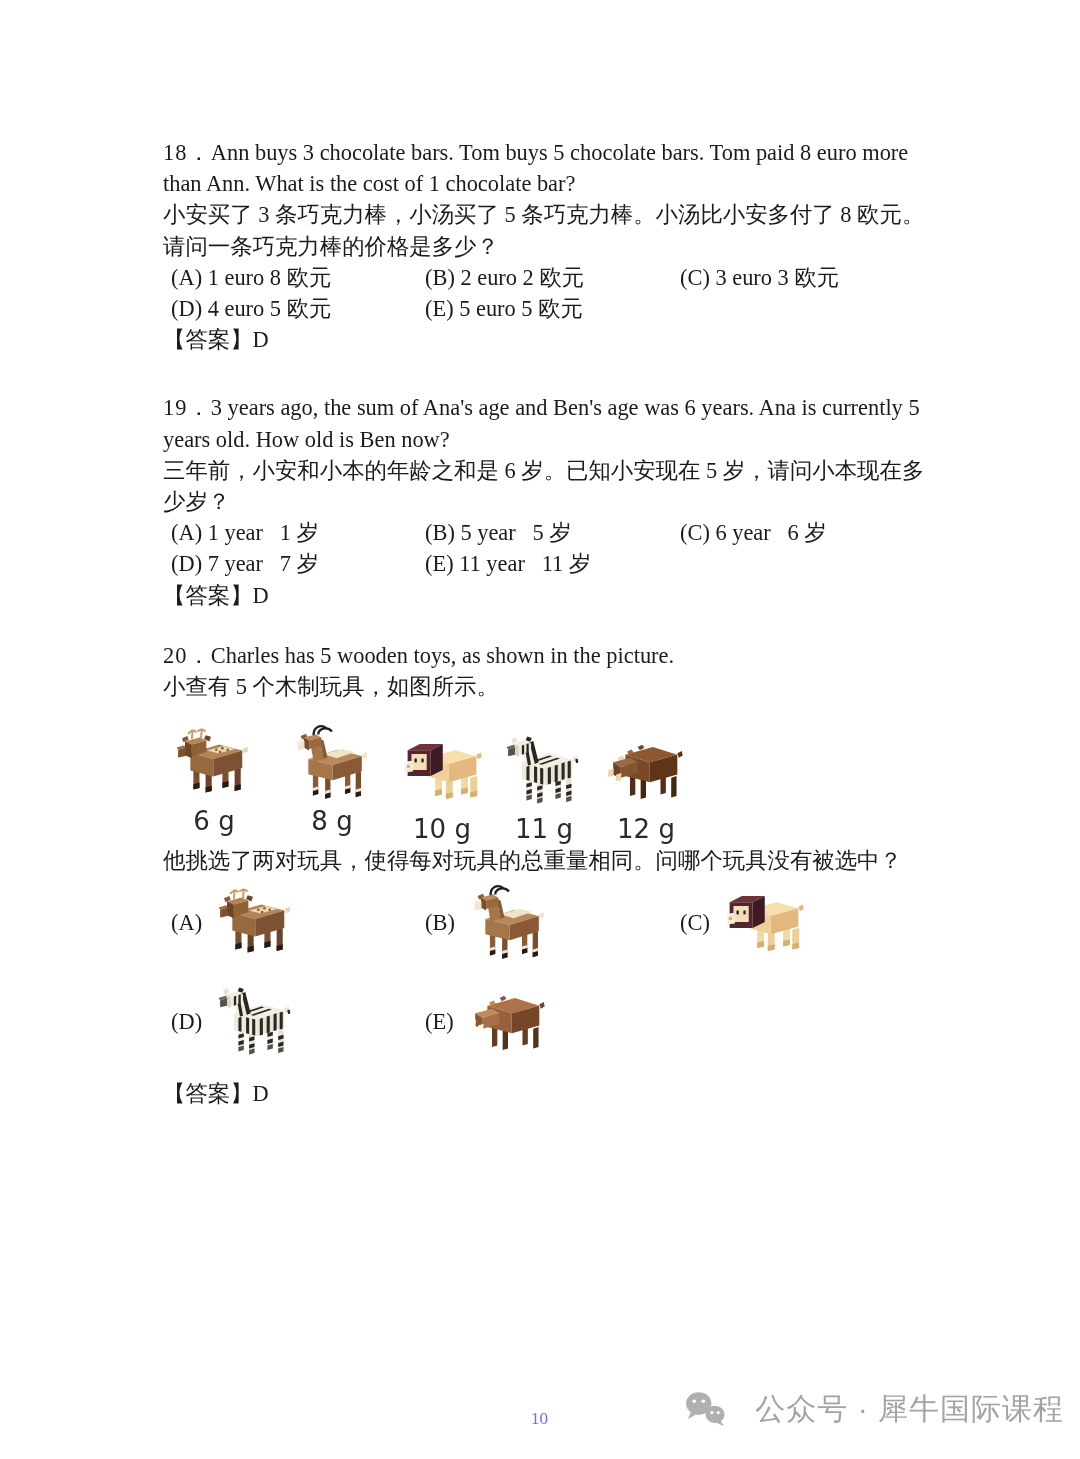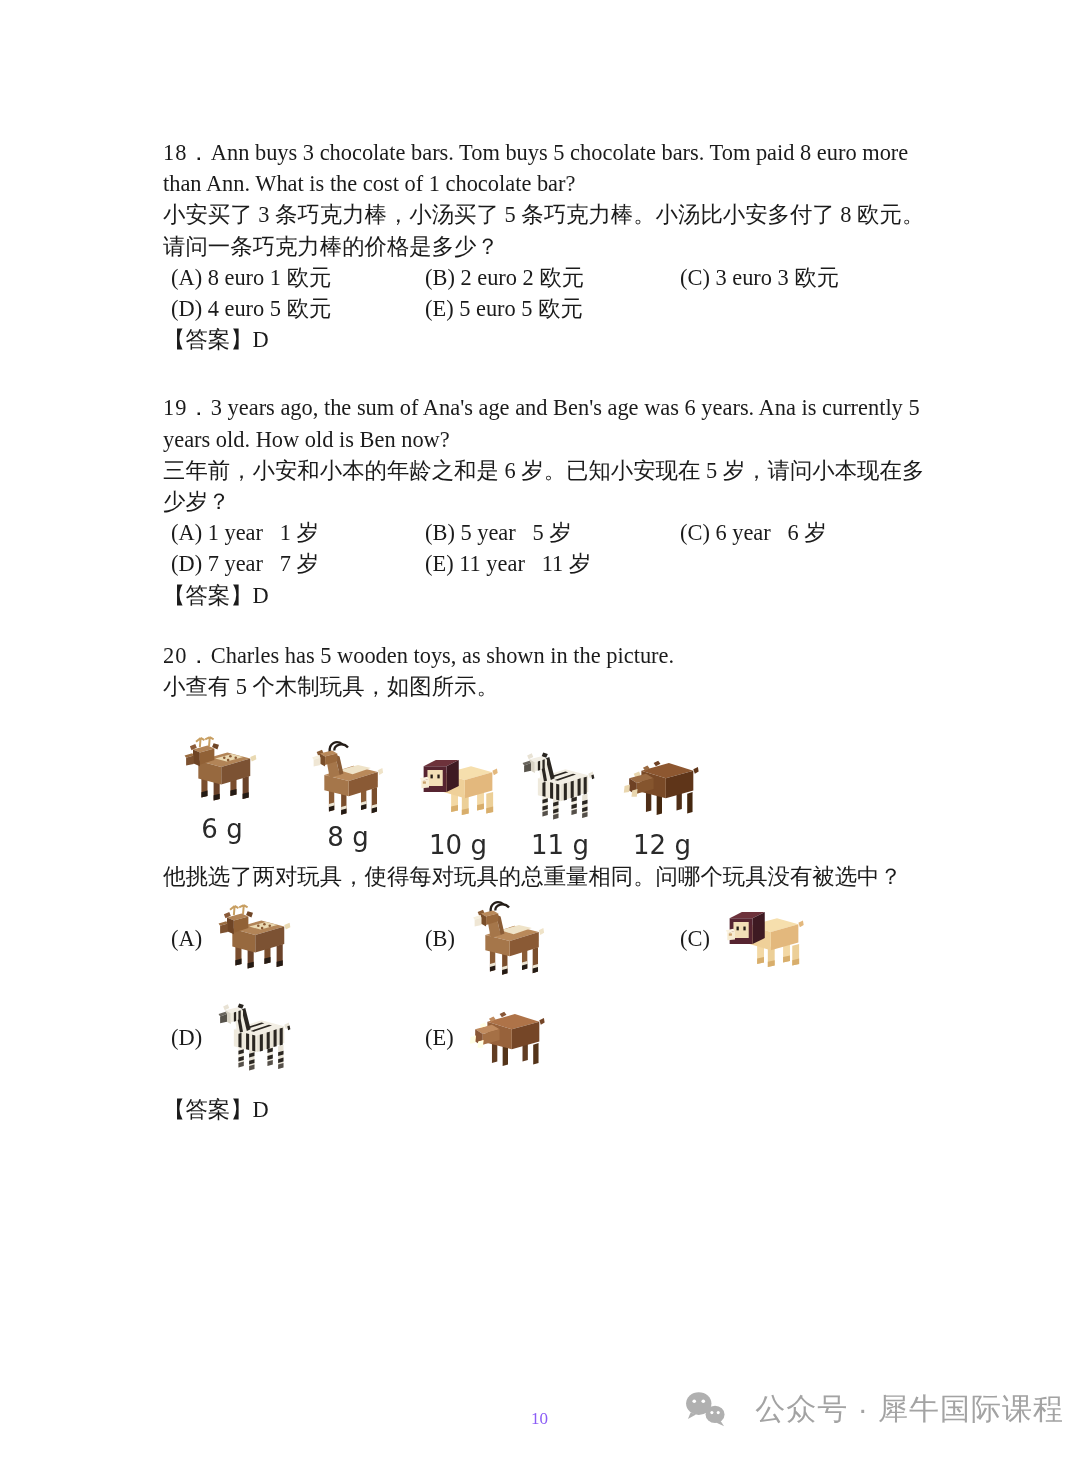--- a/index.html
+++ b/index.html
@@ -213,21 +213,21 @@
       </symbol>
     </defs>
   </svg>
 
   <main class="content">
 
     <section id="q18">
       <p class="en"><span class="q-number">18．</span><span>Ann buys 3 chocolate bars. Tom buys 5 chocolate bars. Tom paid 8 euro more than Ann. What is the cost of 1 chocolate bar?</span></p>
       <p class="zh">小安买了 3 条巧克力棒，小汤买了 5 条巧克力棒。小汤比小安多付了 8 欧元。请问一条巧克力棒的价格是多少？</p>
       <div class="opts">
-        <span class="opt">(A) 8 euro 1 欧元</span>
+        <span class="opt">(A) 1 euro 8 欧元</span>
         <span class="opt">(B) 2 euro 2 欧元</span>
         <span class="opt">(C) 3 euro 3 欧元</span>
         <span class="opt">(D) 4 euro 5 欧元</span>
         <span class="opt">(E) 5 euro 5 欧元</span>
       </div>
       <p class="answer-line"><span>【答案】</span><span>D</span></p>
     </section>
 
     <section id="q19">
       <p class="en"><span class="q-number">19．</span><span>3 years ago, the sum of Ana's age and Ben's age was 6 years. Ana is currently 5 years old. How old is Ben now?</span></p>
@@ -240,21 +240,21 @@
         <span class="opt">(E) 11 year   11 岁</span>
       </div>
       <p class="answer-line"><span>【答案】</span><span>D</span></p>
     </section>
 
     <section id="q20">
       <p class="en"><span class="q-number">20．</span><span>Charles has 5 wooden toys, as shown in the picture.</span></p>
       <p class="zh">小查有 5 个木制玩具，如图所示。</p>
 
       <div class="toys-row">
-        <figure class="toy-fig" style="margin:16px">
+        <figure class="toy-fig" style="margin:8px">
           <svg viewBox="0 0 110 100">
               <use href="#sym-deer"></use>
             </svg>
           <span class="toy-weight">6 g</span>
         </figure>
         <figure class="toy-fig" style="margin:8px">
           <svg viewBox="0 0 110 100">
               <use href="#sym-antelope"></use>
             </svg>
           <span class="toy-weight">8 g</span>

